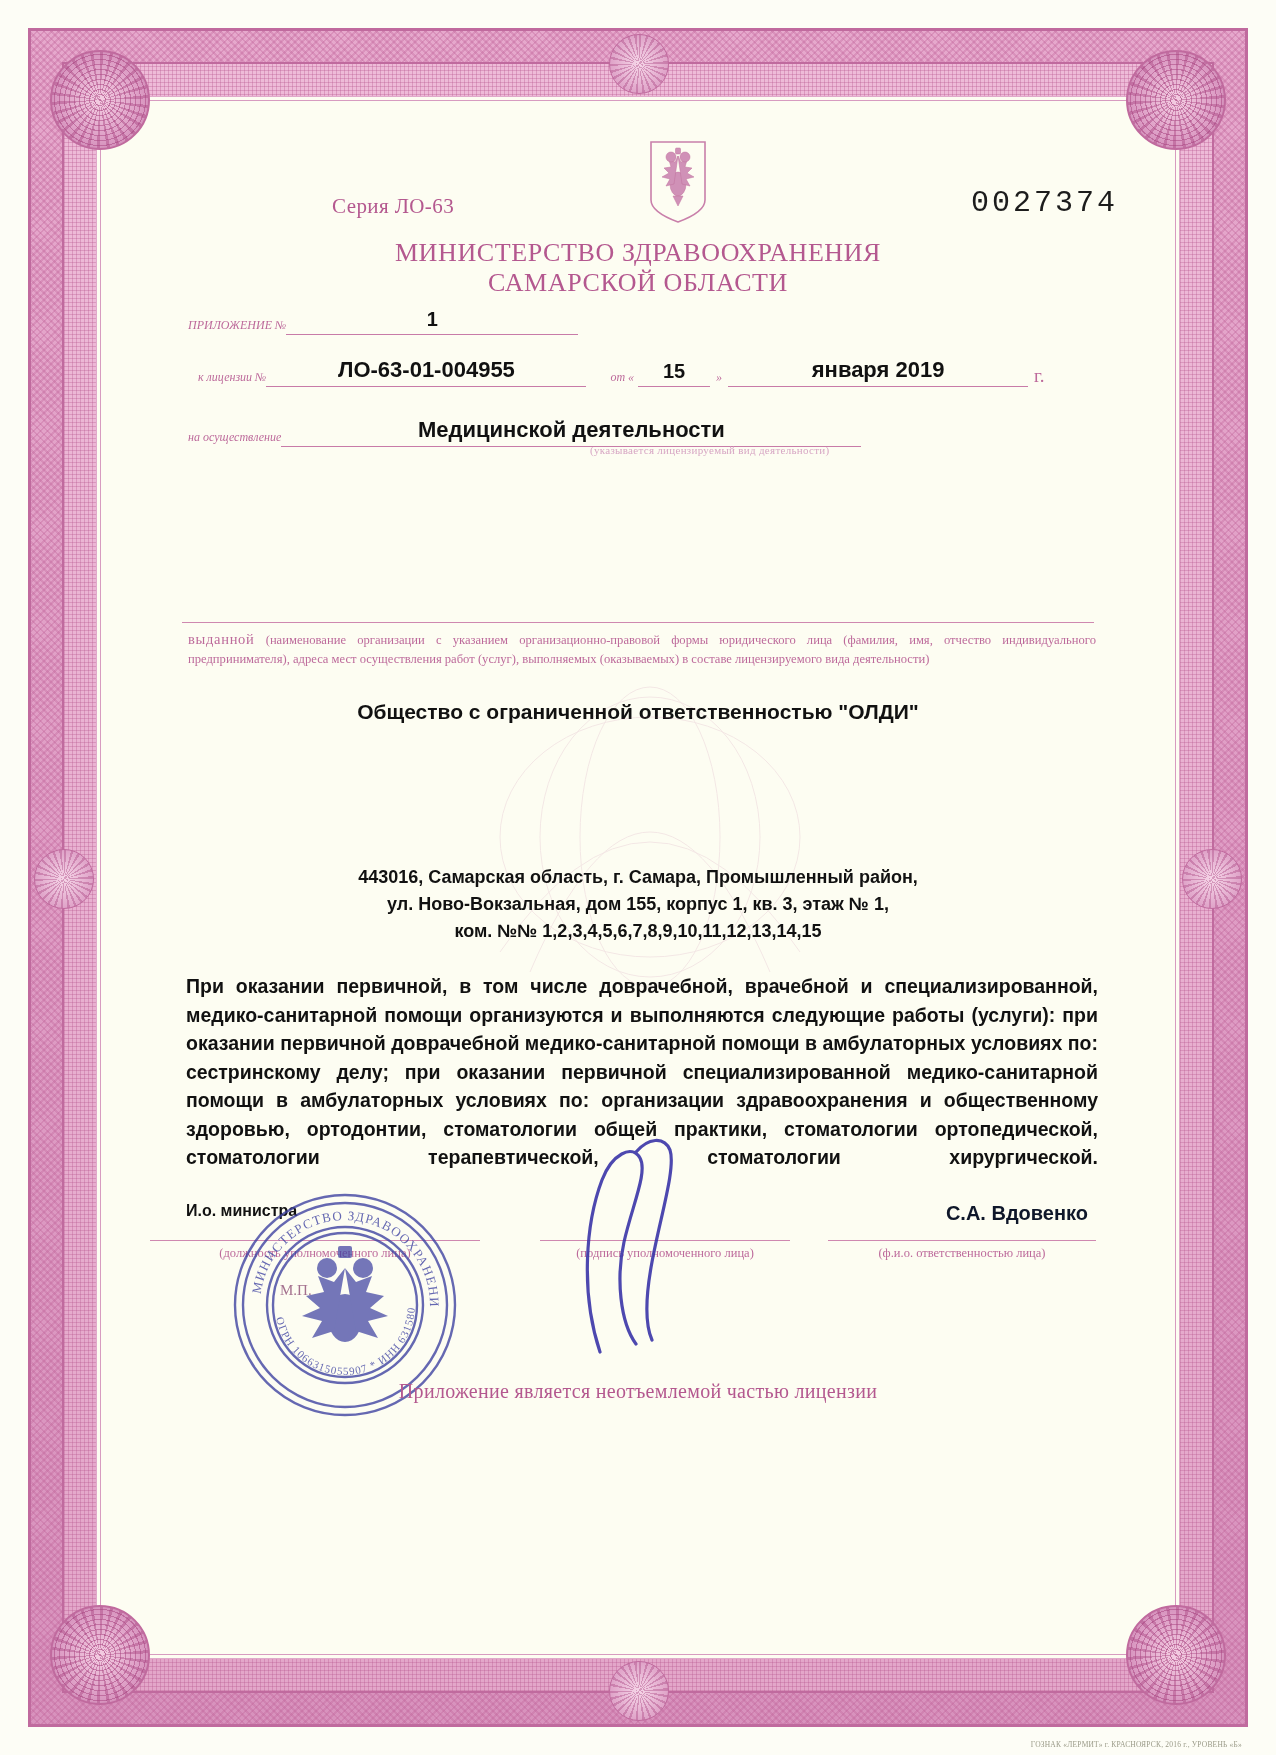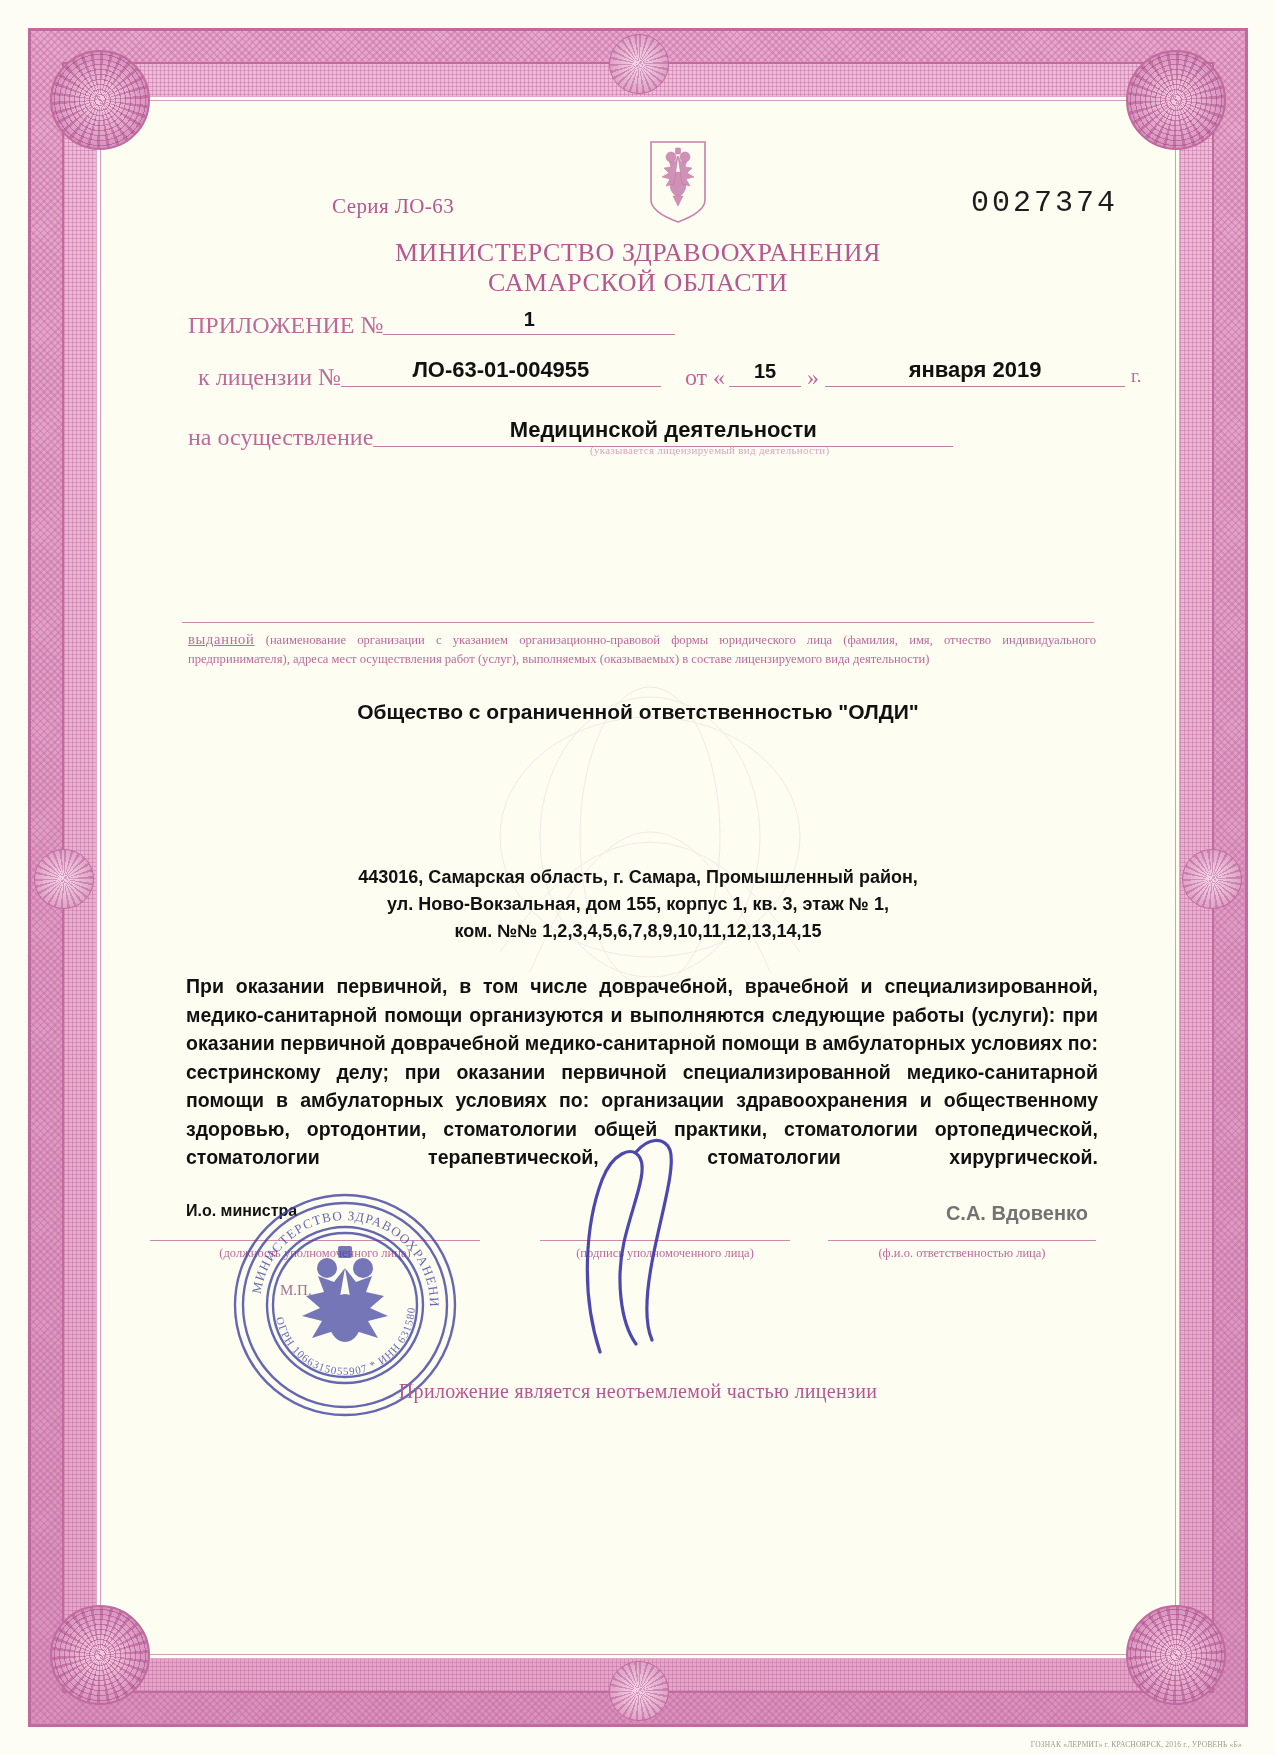--- a/index.html
+++ b/index.html
@@ -58,21 +58,21 @@
   .serial{position:absolute;left:222px;top:82px;font-size:21px;color:#b4588f;
           font-family:"Liberation Serif",serif;letter-spacing:.4px;}
   .docnum{position:absolute;right:48px;top:74px;font-size:30px;color:#1c1c1c;
           font-family:"Liberation Mono",monospace;letter-spacing:3px;}
 
   .ministry{position:absolute;left:0;right:0;top:126px;text-align:center;color:#b4588f;
             font-size:26px;line-height:30px;letter-spacing:.6px;font-family:"Liberation Serif",serif;}
 
   
   .row{position:absolute;display:flex;align-items:flex-end;}
-  .lbl{color:#bd6a9b;font-size:24px;font-family:"Liberation Serif",serif;white-space:nowrap;line-height:20px;}
+  .lbl{color:#bd6a9b;font-size:12px;font-family:"Liberation Serif",serif;white-space:nowrap;line-height:20px;font-style:italic;}
   .lbl-sm{color:#bd6a9b;font-size:19px;font-family:"Liberation Serif",serif;white-space:nowrap;}
   .rule{border-bottom:1.3px solid #c87ba8;position:relative;height:22px;}
   .fill{position:absolute;left:0;right:0;bottom:3px;text-align:center;
         font-family:"Liberation Sans",sans-serif;font-weight:bold;font-size:20px;color:#111;white-space:nowrap;}
   .fill.lg{font-size:22px;margin-top:43px;}
 
   .r-prilozh{left:78px;top:200px;}
   .r-prilozh .rule{width:292px;}
 
   .r-lic{left:88px;top:252px;}
@@ -88,40 +88,40 @@
 
   .excl{position:absolute;left:0;right:0;top:342px;text-align:center;
         font-family:"Liberation Sans",sans-serif;font-size:19.5px;line-height:27px;color:#111;}
 
   .divider{position:absolute;left:72px;width:912px;border-top:1.2px solid #cf88b0;}
   .d1{top:510px}
 
   .fineprint{position:absolute;left:78px;top:518px;width:908px;
              font-family:"Liberation Serif",serif;font-size:12.6px;line-height:19px;
              color:#bd6a9b;text-align:justify;}
-  .fineprint b{font-size:14.5px;letter-spacing:.7px;font-weight:normal;text-decoration:underline;}
+  .fineprint b{font-size:14.5px;letter-spacing:.7px;font-weight:normal;}
 
   .orgname{position:absolute;left:0;right:0;top:588px;text-align:center;
            font-family:"Liberation Sans",sans-serif;font-weight:bold;font-size:21px;color:#111;}
 
   .address{position:absolute;left:0;right:0;top:752px;text-align:center;
            font-family:"Liberation Sans",sans-serif;font-weight:bold;font-size:18px;
            line-height:27px;color:#111;}
 
   .body-text{position:absolute;left:76px;top:860px;width:912px;
              font-family:"Liberation Sans",sans-serif;font-weight:bold;font-size:19.5px;
              line-height:28.5px;color:#111;text-align:justify;text-align-last:justify;}
   .body-text .last{text-align-last:left;}
 
   
   .sig{position:absolute;left:0;right:0;top:1090px;height:130px;}
   .sig .post{position:absolute;left:76px;top:0;font-family:"Liberation Sans",sans-serif;
              font-weight:bold;font-size:16px;color:#111;}
   .sig .name{position:absolute;right:78px;top:0;font-family:"Liberation Sans",sans-serif;
-             font-weight:bold;font-size:20px;color:#737373;}
+             font-weight:bold;font-size:20px;color:#0f172a;}
   .sig-rule{position:absolute;border-top:1.1px solid #cf88b0;top:38px;}
   .sr1{left:40px;width:330px}
   .sr2{left:430px;width:250px}
   .sr3{left:718px;width:268px}
   .sig-cap{position:absolute;top:44px;font-family:"Liberation Serif",serif;font-size:12.5px;
            color:#bd6a9b;text-align:center;}
   .sc1{left:40px;width:330px}
   .sc2{left:430px;width:250px}
   .sc3{left:718px;width:268px}
   .mp{position:absolute;left:170px;top:80px;font-family:"Liberation Serif",serif;

